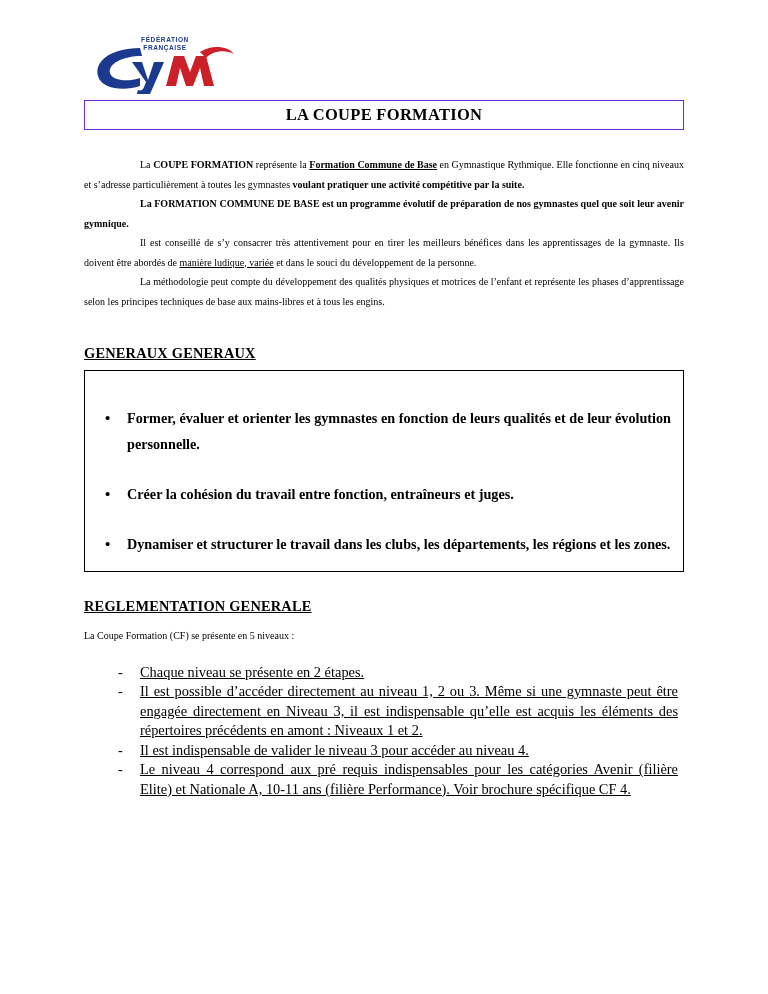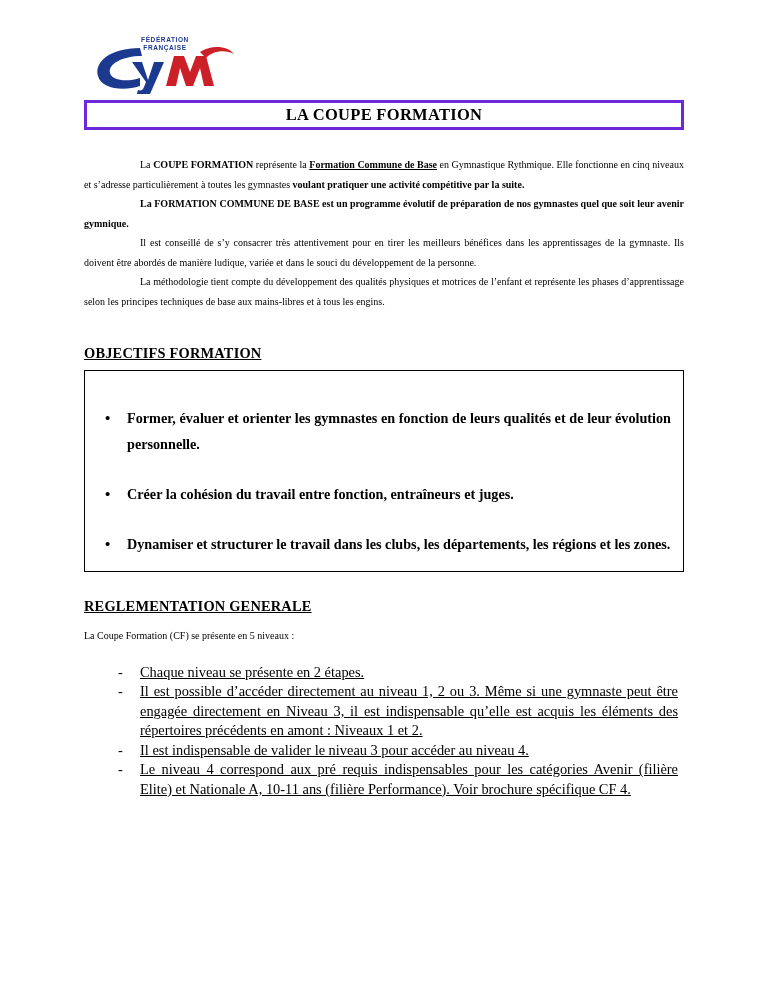--- a/index.html
+++ b/index.html
@@ -50,21 +50,21 @@
     top: 14px;
   }
 
   
   .title-box {
     position: absolute;
     left: 84px;
     top: 100px;
     width: 600px;
     height: 30px;
-    border: 3px solid #6d28d9;
+    border: 1px solid #6d28d9;
     box-sizing: border-box;
     display: flex;
     align-items: center;
     justify-content: center;
   }
   .title-box .title-text {
     font-size: 16.5px;
     font-weight: bold;
     letter-spacing: 0.3px;
   }
@@ -77,21 +77,21 @@
     width: 600px;
   }
   p {
     margin: 0;
     font-size: 10px;
     line-height: 19.5px;
     text-align: justify;
   }
   .indent { text-indent: 56px; }
   .b { font-weight: bold; }
-  .u { }
+  .u { text-decoration: underline; }
   .bu { font-weight: bold; text-decoration: underline; }
 
   
   .section-heading {
     font-size: 14.4px;
     font-weight: bold;
     text-decoration: underline;
     letter-spacing: 0.2px;
   }
 
@@ -176,25 +176,25 @@
   </div>
 
   <div class="content">
 
     <p class="indent"><span>La </span><span class="b">COUPE FORMATION</span><span> représente la </span><span class="bu">Formation Commune de Base</span><span> en Gymnastique Rythmique. Elle fonctionne en cinq niveaux et s’adresse particulièrement à toutes les gymnastes </span><span class="b">voulant pratiquer une activité compétitive par la suite.</span></p>
 
     <p class="indent"><span class="b">La </span><span class="b">FORMATION COMMUNE DE BASE</span><span class="b"> est un programme évolutif de préparation de nos gymnastes quel que soit leur avenir gymnique.</span></p>
 
     <p class="indent"><span>Il est conseillé de s’y consacrer très attentivement pour en tirer les meilleurs bénéfices dans les apprentissages de la gymnaste. Ils doivent être abordés de </span><span class="u">manière ludique, variée</span><span> et dans le souci du développement de la personne.</span></p>
 
-    <p class="indent">La méthodologie tient compte du développement des qualités physiques et motrices de l’enfant et représente les phases d’apprentissage selon les principes techniques de base aux mains-libres et à tous les engins.</p>
+    <p class="indent">La méthodologie peut compte du développement des qualités physiques et motrices de l’enfant et représente les phases d’apprentissage selon les principes techniques de base aux mains-libres et à tous les engins.</p>
 
     <div class="gap-lg"></div>
 
-    <div class="section-heading">OBJECTIFS FORMATION</div>
+    <div class="section-heading">GENERAUX GENERAUX</div>
 
     <div class="objectives-box">
       <ul>
         <li>Former, évaluer et orienter les gymnastes en fonction de leurs qualités et de leur évolution personnelle.</li>
         <li>Créer la cohésion du travail entre fonction, entraîneurs et juges.</li>
         <li>Dynamiser et structurer le travail dans les clubs, les départements, les régions et les zones.</li>
       </ul>
     </div>
 
     <div class="gap-md"></div>

